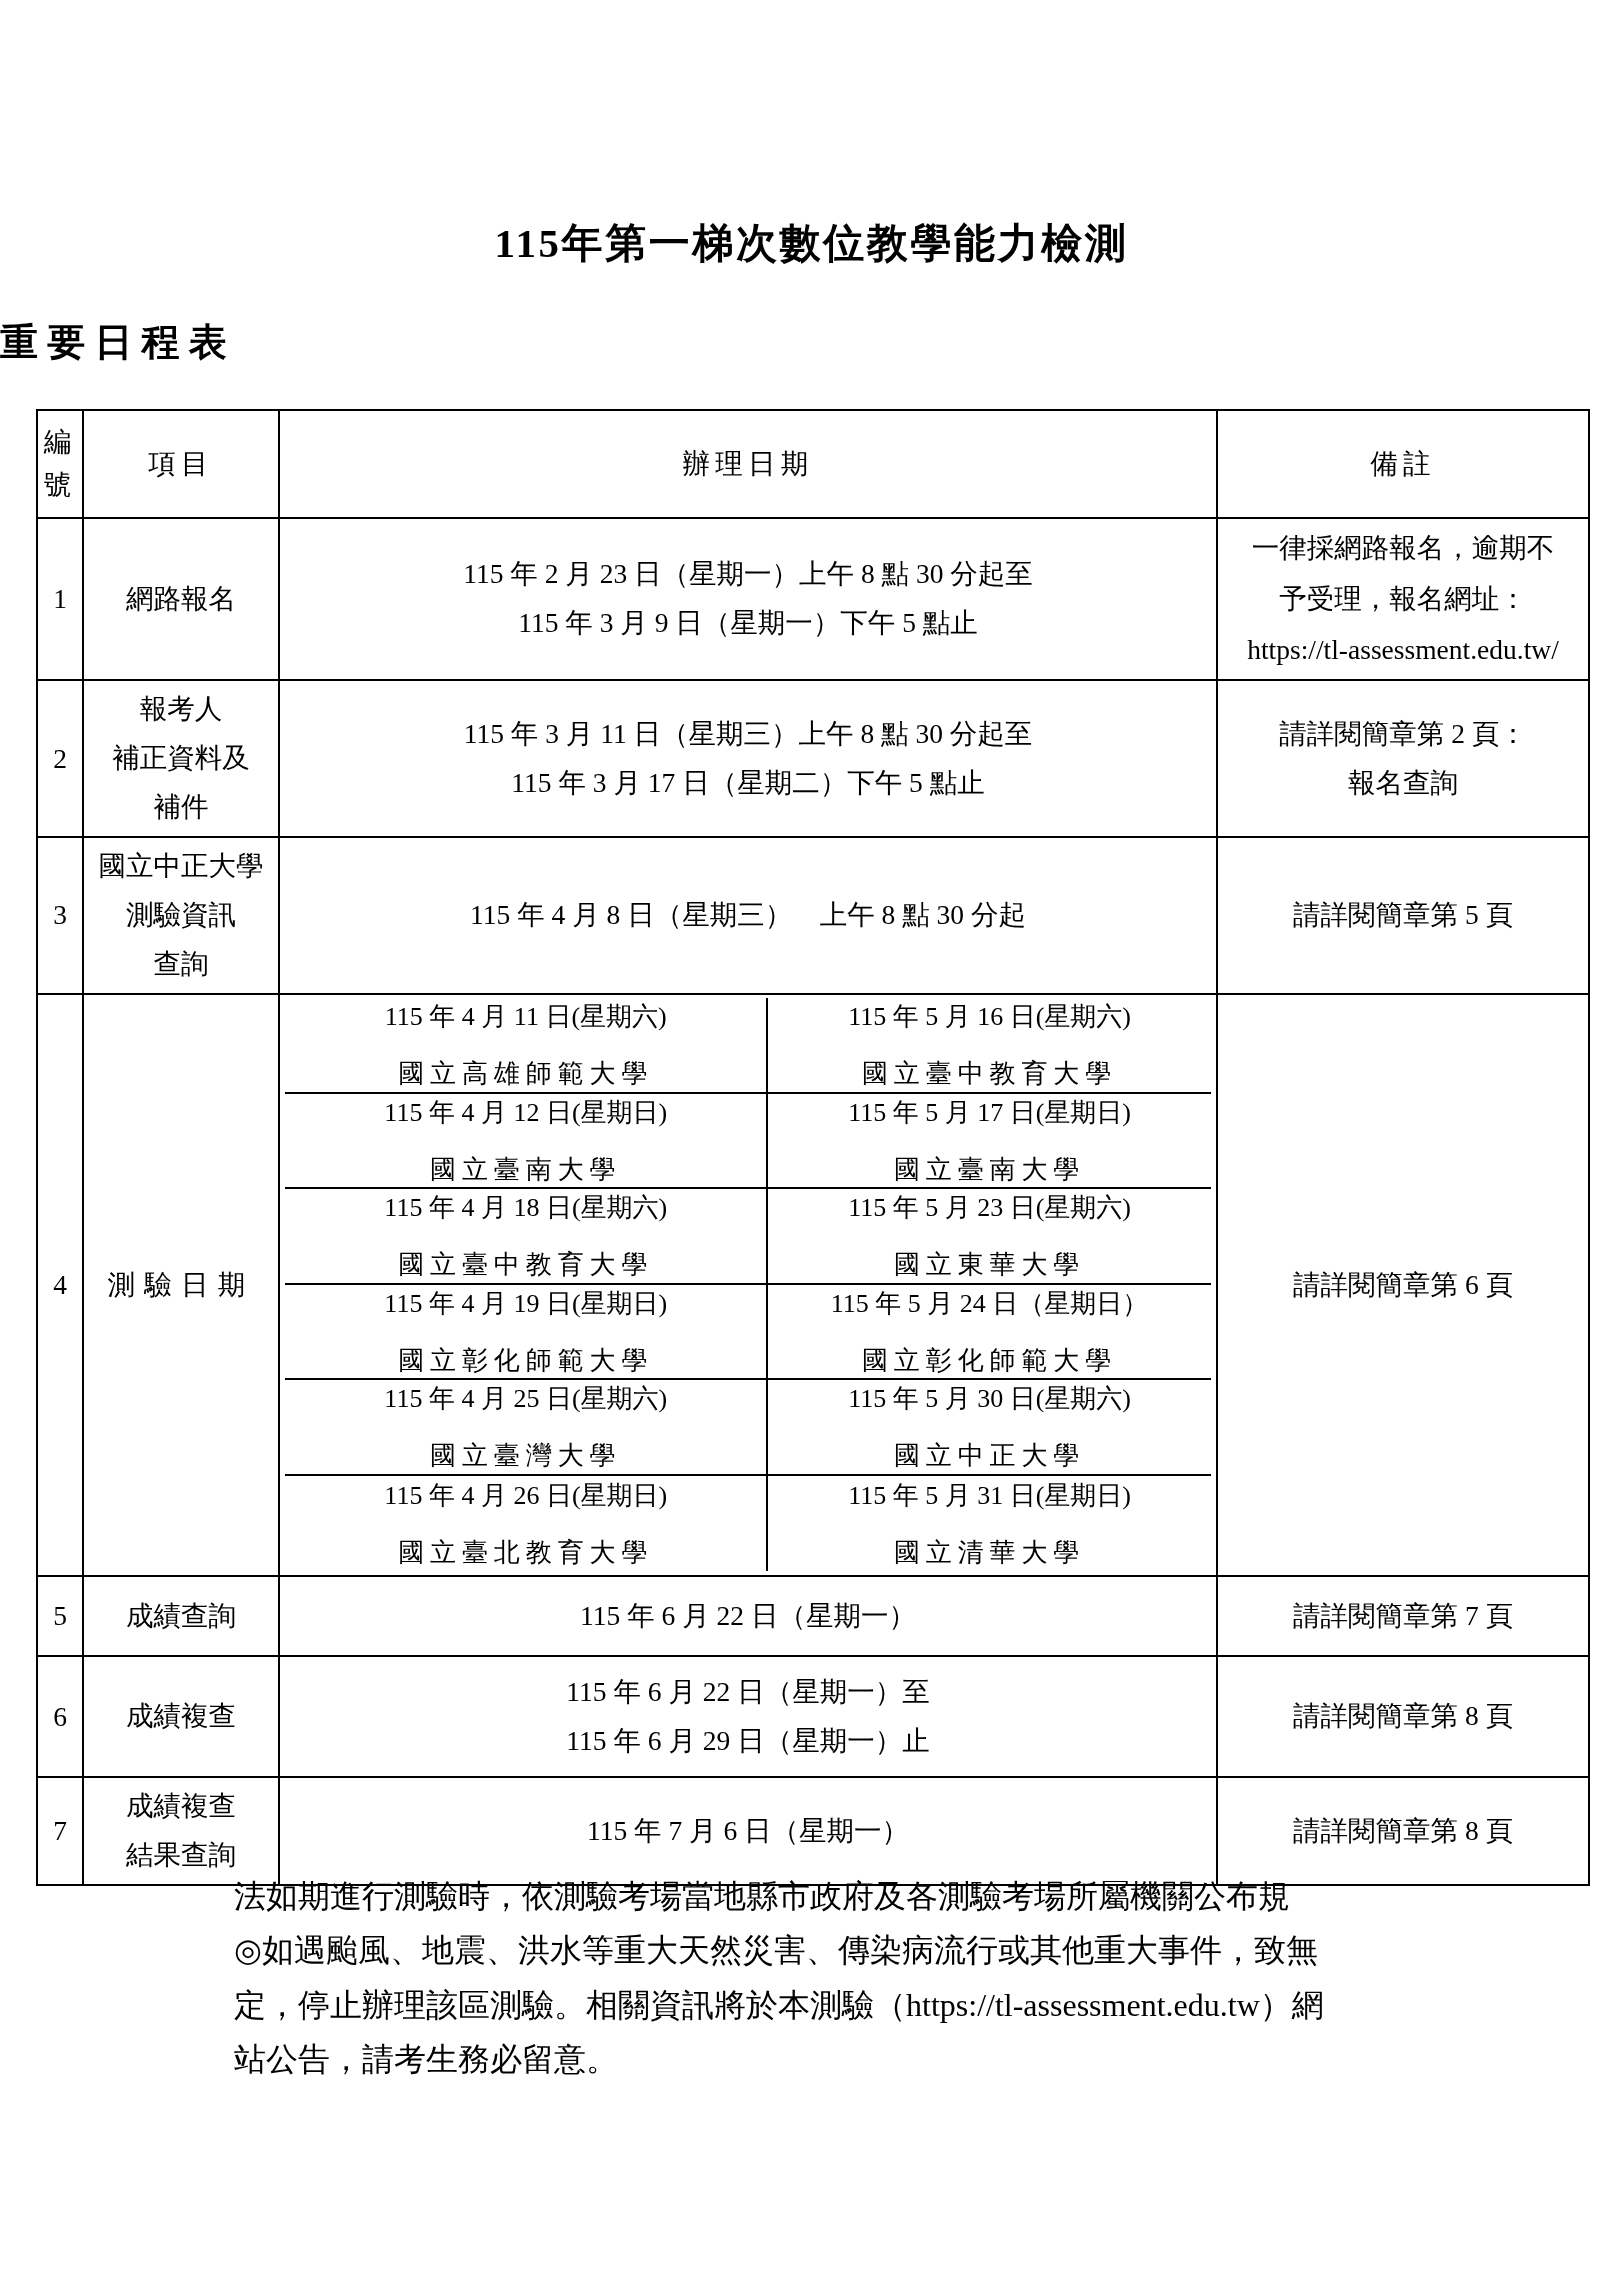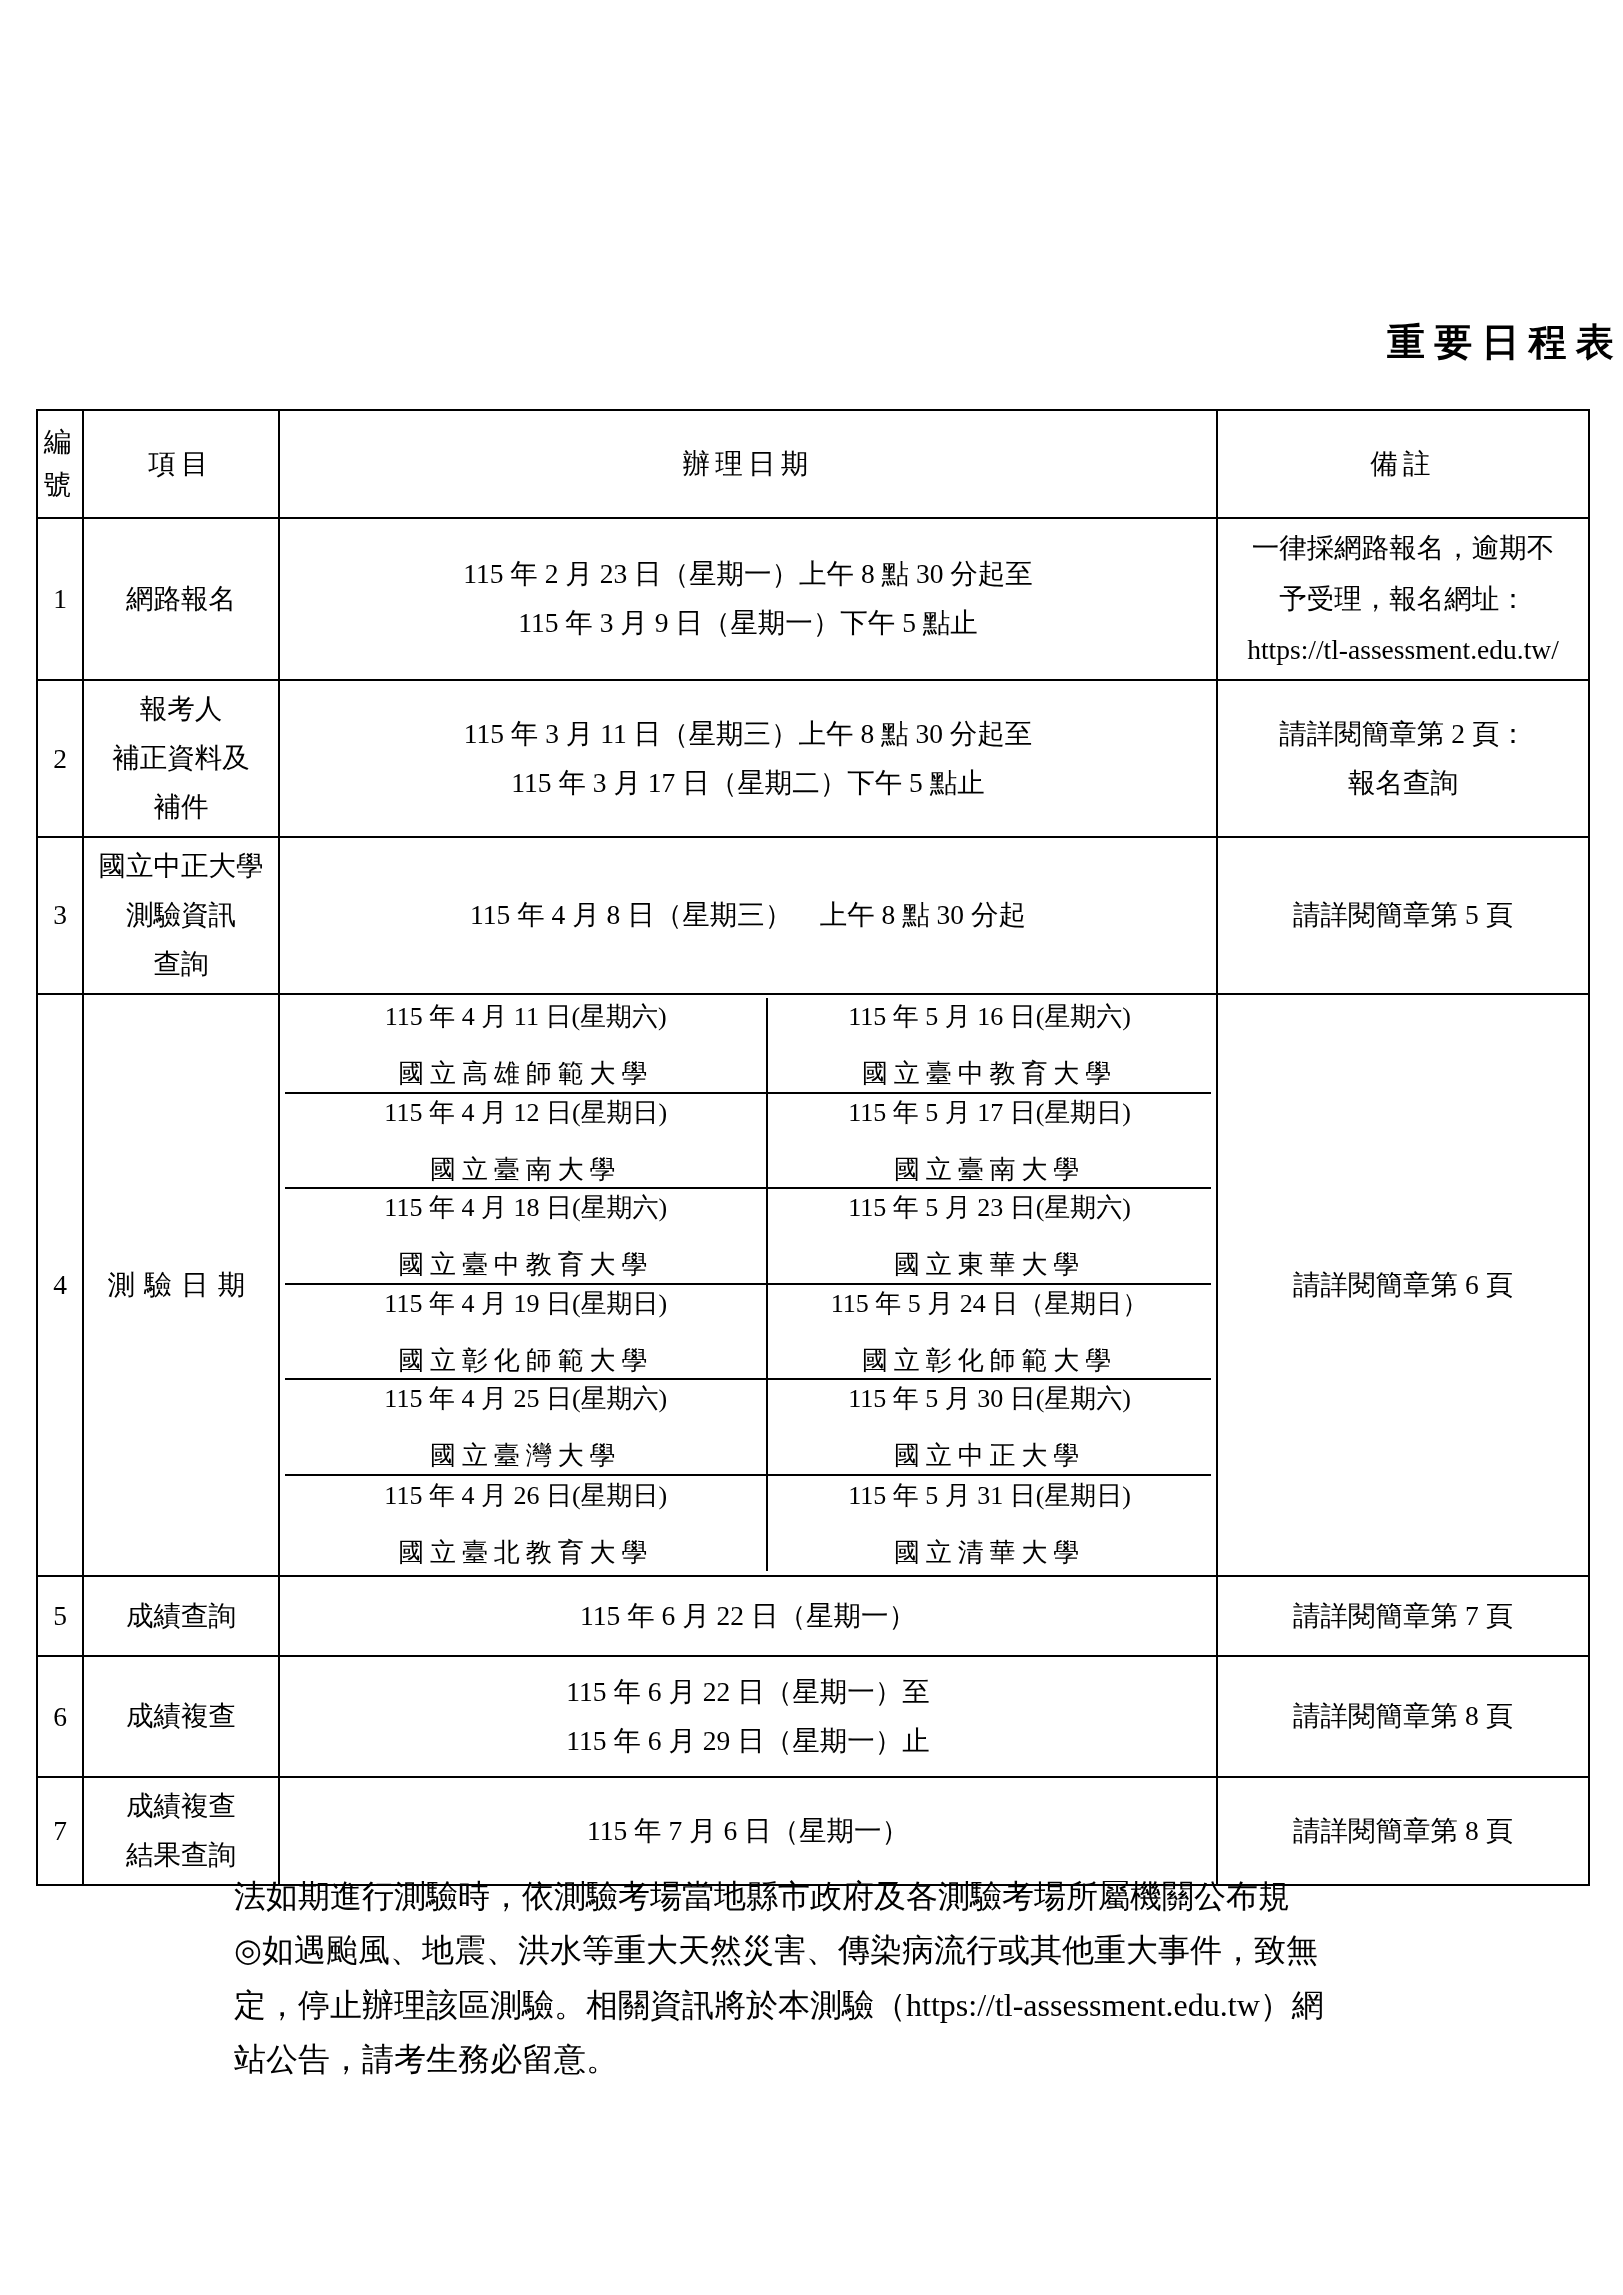--- a/index.html
+++ b/index.html
@@ -7,21 +7,21 @@
     position:relative; width:1623px; height:2295px; margin:0 auto;
     background:#ffffff; color:#000;
     font-family:"Liberation Serif","DejaVu Serif",serif;
   }
   .title {
     position:absolute; top:216px; left:0; width:100%;
     text-align:center; font-size:41px; font-weight:bold; letter-spacing:2.6px;
   }
   .subtitle {
     position:absolute; top:317px; left:0; width:100%;
-    text-align:right; font-size:38px; font-weight:bold; letter-spacing:9.2px;
+    text-align:left; font-size:38px; font-weight:bold; letter-spacing:9.2px;
   }
   table.sched {
     position:absolute; top:409px; left:36px; width:1552px;
     border-collapse:collapse; table-layout:fixed;
     font-size:27.5px;
   }
   table.sched th, table.sched td {
     border:2.6px solid #000; text-align:center; vertical-align:middle;
     padding:3.9px 5.2px; overflow:hidden;
   }
@@ -59,20 +59,21 @@
     position:absolute; top:1869px; left:234px; width:1165px;
     font-size:32px; line-height:1.70;
   }
   .footer .fln { white-space:nowrap; }
 </style>
 </head>
 <body>
 
 <div class="page">
 
+  <div class="title">115年第一梯次數位教學能力檢測</div>
   <div class="subtitle">重要日程表</div>
 
   <table class="sched">
     <colgroup>
       <col style="width:46px">
         <col style="width:196px">
         <col style="width:938px">
         <col style="width:372px">
     </colgroup>
 

